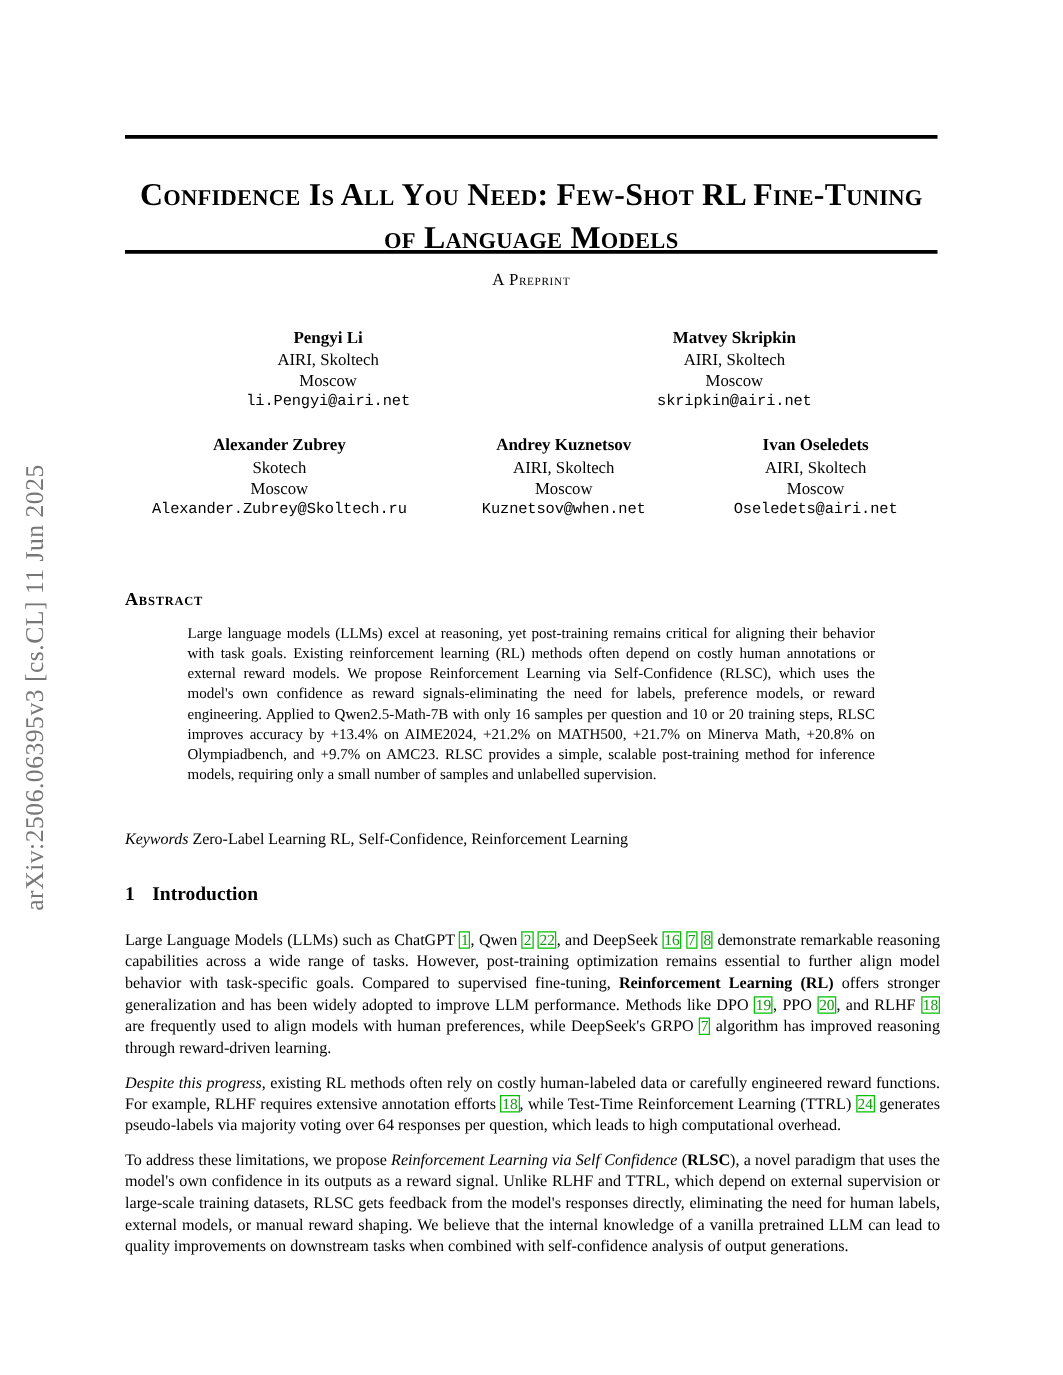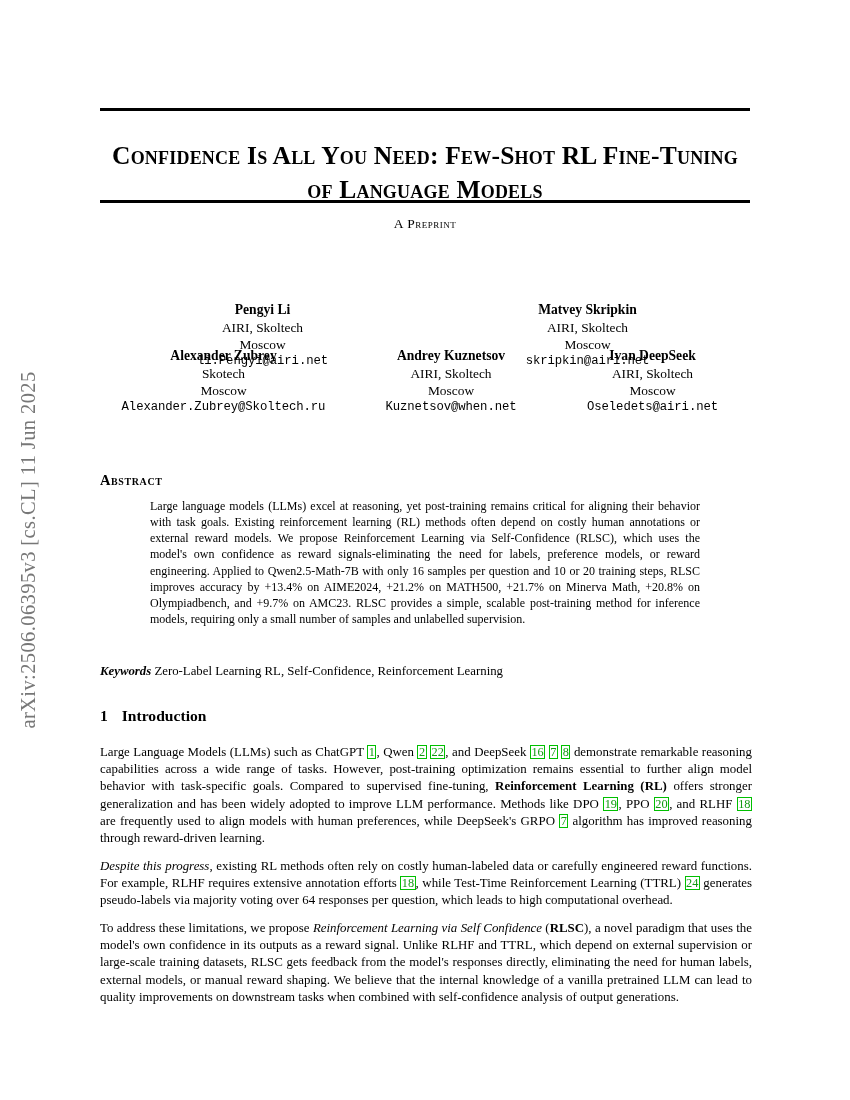--- a/index.html
+++ b/index.html
@@ -104,21 +104,21 @@
   .author .city {
     font-size: 13.4px;
   }
   .author .email {
     font-family: "Liberation Mono", "DejaVu Sans Mono", monospace;
     font-size: 12.3px;
     letter-spacing: -0.1px;
   }
 
   
-  .authors-row-1 .author { width: 50%; margin-top: 40px; }
+  .authors-row-1 .author { width: 50%; }
   
   .authors-row-2 .col-a { width: 38%; }
   .authors-row-2 .col-b { width: 32%; }
   .authors-row-2 .col-c { width: 30%; }
 
   
   .abstract-heading {
     position: absolute;
     top: 472px;
     left: 0;
@@ -140,21 +140,21 @@
 
   
   .keywords {
     position: absolute;
     top: 664px;
     left: 0;
     width: 650px;
     font-size: 12.8px;
   }
   .keywords .kw-label {
-    font-weight: bold;
+    font-weight: normal;
     font-style: italic;
     margin-top: 39px;
   }
 
   
   .section-heading {
     position: absolute;
     top: 707px;
     left: 0;
     width: 100%;
@@ -228,21 +228,21 @@
       <div class="city">Moscow</div>
       <div class="email">Alexander.Zubrey@Skoltech.ru</div>
     </div>
     <div class="author col-b">
       <div class="name">Andrey Kuznetsov</div>
       <div class="affil">AIRI, Skoltech</div>
       <div class="city">Moscow</div>
       <div class="email">Kuznetsov@when.net</div>
     </div>
     <div class="author col-c">
-      <div class="name">Ivan DeepSeek</div>
+      <div class="name">Ivan Oseledets</div>
       <div class="affil">AIRI, Skoltech</div>
       <div class="city">Moscow</div>
       <div class="email">Oseledets@airi.net</div>
     </div>
   </div>
 
   <div class="abstract-heading">Abstract</div>
   <div class="abstract-body">Large language models (LLMs) excel at reasoning, yet post-training remains critical for aligning their behavior with task goals. Existing reinforcement learning (RL) methods often depend on costly human annotations or external reward models. We propose Reinforcement Learning via Self-Confidence (RLSC), which uses the model's own confidence as reward signals-eliminating the need for labels, preference models, or reward engineering. Applied to Qwen2.5-Math-7B with only 16 samples per question and 10 or 20 training steps, RLSC improves accuracy by +13.4% on AIME2024, +21.2% on MATH500, +21.7% on Minerva Math, +20.8% on Olympiadbench, and +9.7% on AMC23. RLSC provides a simple, scalable post-training method for inference models, requiring only a small number of samples and unlabelled supervision.</div>
 
   <div class="keywords">

